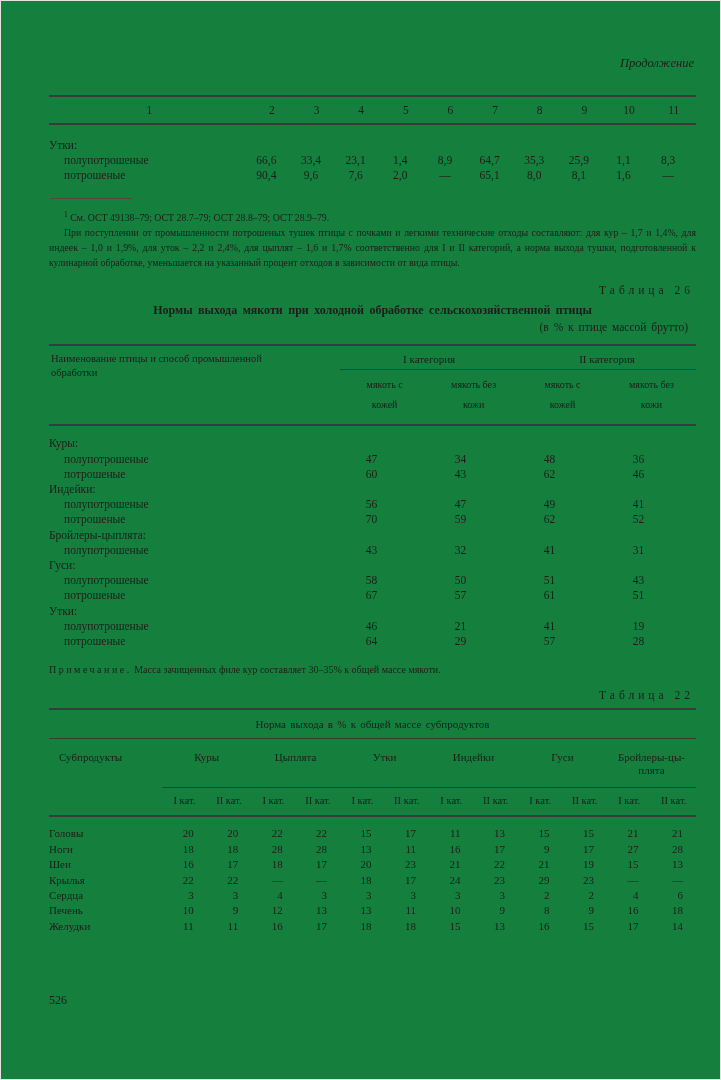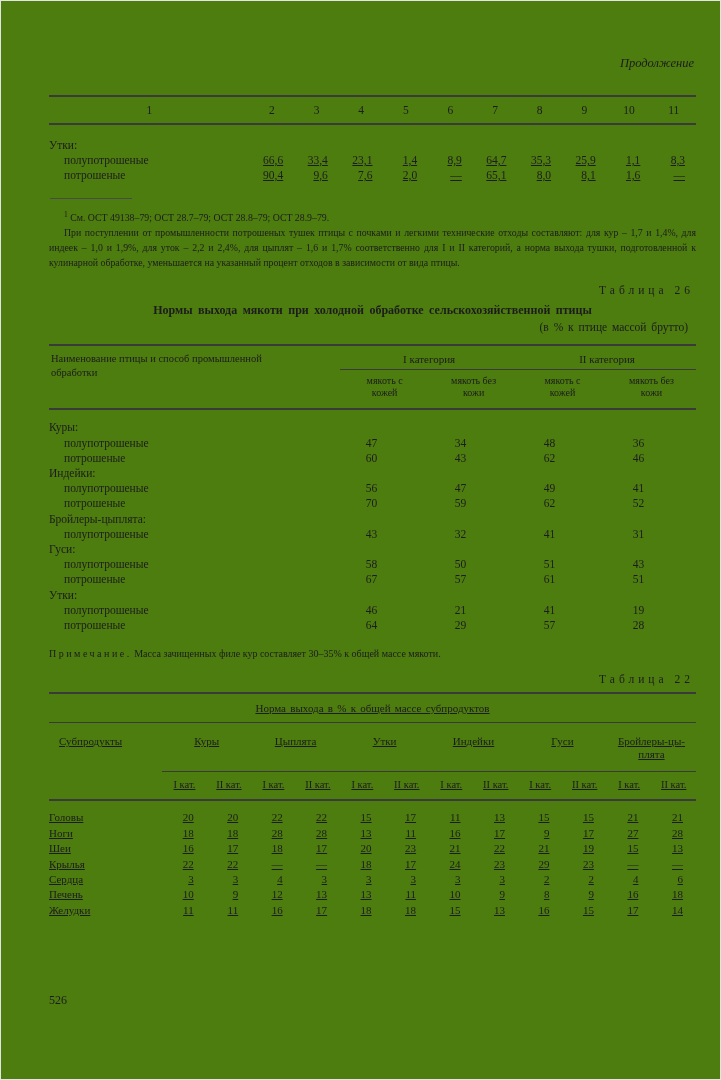--- a/index.html
+++ b/index.html
@@ -1,20 +1,20 @@
 <!DOCTYPE html>
 <html><head>
 <meta charset="utf-8">
 <style>
   html,body{margin:0;padding:0;background:#ffffff;}
   .page{
     position:relative;
     width:721px;height:1080px;
     box-sizing:border-box;
-    background:#4d7c0f;
+    background:#15803d;
     border:1px solid #e4e4e2;
     font-family:"Liberation Serif","DejaVu Serif",serif;
     color:#1c1c1c;
     padding:55px 24px 0 48px;
     overflow:hidden;
   }
   
   table.tbl{width:100%;border-collapse:collapse;table-layout:fixed;}
   table.tbl th{font-weight:normal;}
   td,th{padding:0;}
@@ -23,21 +23,21 @@
   
   .continuation{text-align:right;font-style:italic;font-size:12.5px;margin:0 2px 24px 0;}
   .cont{font-size:11.5px;}
   .cont col.c-name{width:31%;}
   .cont thead th{
     border-top:2px solid #3a3a3a;border-bottom:2px solid #3a3a3a;
     padding:7px 0;font-size:11.5px;text-align:center;
   }
   .cont tbody td{line-height:15px;}
   .cont tbody tr:first-child td{padding-top:13px;}
-  .cont td.val{text-align:right;padding-right:11px;text-decoration:underline;}
+  .cont td.val{text-align:center;padding-right:11px;}
   
   .fn-divider{width:82px;border-top:1px solid #4a4a4a;margin:15px 0 9px 1px;}
   .footnotes{font-size:9.8px;line-height:14.8px;text-align:justify;}
   .footnotes p{margin:0;text-indent:15px;}
   .footnotes sup{font-size:7.5px;}
   
   .tbl-label{text-align:right;font-size:11.5px;letter-spacing:4px;margin:14px 2px 7px 0;}
   .tbl-title{text-align:center;font-weight:bold;font-size:12px;word-spacing:2.5px;margin:0 0 3px 0;}
   .tbl-subtitle{text-align:right;font-size:11.5px;word-spacing:2px;margin:0 8px 11px 0;}
   
@@ -46,31 +46,31 @@
   .t21 th.namehead{
     text-align:left;vertical-align:top;font-size:10.5px;line-height:13.5px;
     padding:6px 30px 6px 2px;
     border-top:2px solid #3a3a3a;border-bottom:2px solid #3a3a3a;
   }
   .t21 th.cat{
     font-size:11px;text-align:center;padding:7px 0 4px 0;
     border-top:2px solid #3a3a3a;border-bottom:1px solid #3a3a3a;
   }
   .t21 th.sub{
-    font-size:10px;line-height:12px;text-align:center;
+    font-size:10px;line-height:20px;text-align:center;
     padding:5px 18px 9px 18px;
     border-bottom:2px solid #3a3a3a;
   }
   .t21 tbody td{line-height:15.2px;}
   .t21 tbody tr:first-child td{padding-top:10px;}
   .t21 td.val{text-align:center;padding-right:26px;}
   .note{font-size:10px;margin:15px 0 0 0;}
   .note .notelabel{letter-spacing:2.5px;}
   
-  .t22{font-size:11px;text-decoration:underline;}
+  .t22{font-size:11px;}
   .t22 col.t22-name{width:17.5%;}
   .t22 th.band{
     font-size:11px;text-align:center;word-spacing:1.5px;padding:8px 0;
     border-top:2px solid #3a3a3a;border-bottom:1px solid #3a3a3a;
   }
   .t22 th.name22{
     font-size:11px;text-align:left;vertical-align:top;
     padding:12px 0 0 10px;
     border-bottom:2px solid #3a3a3a;
   }

